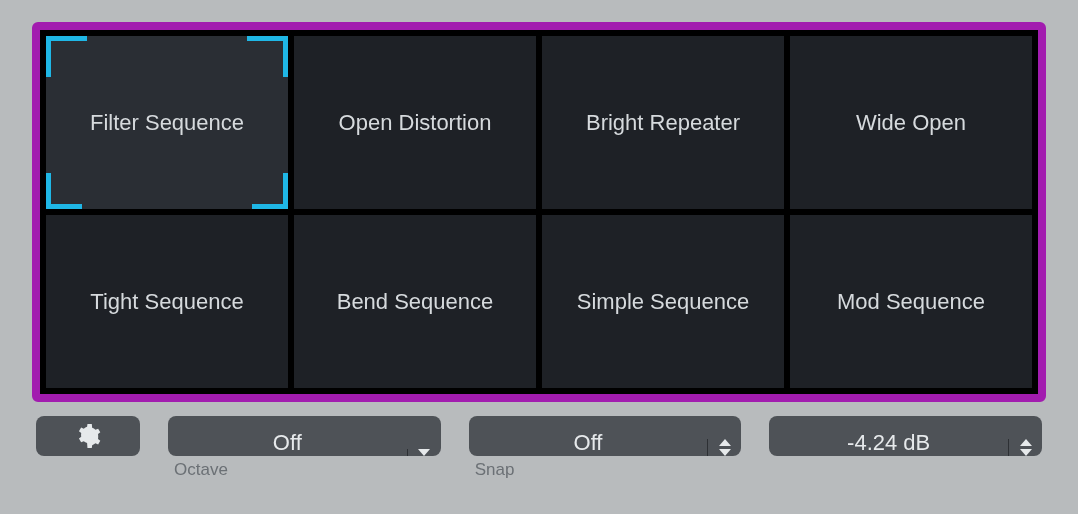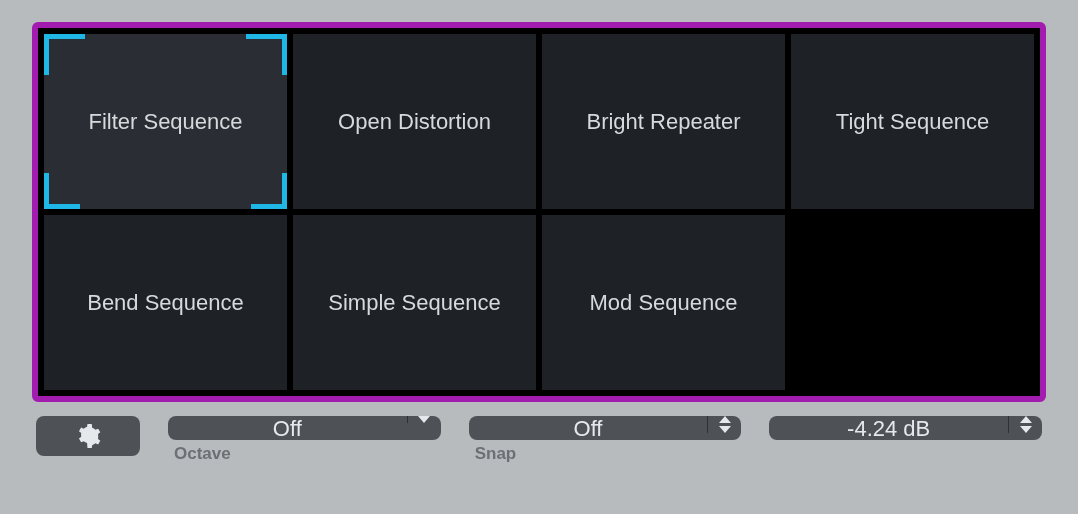--- a/index.html
+++ b/index.html
@@ -9,21 +9,21 @@
     width: 1078px;
     height: 514px;
     overflow: hidden;
     padding: 22px 32px 0 32px;
   }
   .panel {
     width: 100%;
   }
   .pad-grid {
     background: #000;
-    border: 6px solid #a21caf;
+    border: 8px solid #a21caf;
     border-radius: 6px;
     padding: 6px;
     display: grid;
     grid-template-columns: repeat(4, 1fr);
     grid-template-rows: repeat(2, 1fr);
     gap: 6px;
     width: 100%;
     height: 380px;
   }
   .pad {
@@ -79,23 +79,23 @@
   }
   .ctrl-group {
     display: flex;
     flex-direction: column;
     gap: 4px;
     flex: 1;
   }
   .ctrl-box {
     background: #4e5257;
     border-radius: 8px;
-    height: 24px;
-    display: flex;
-    align-items: flex-start;
+    height: 40px;
+    display: flex;
+    align-items: flex-end;
     overflow: hidden;
   }
   .ctrl-value {
     color: #e6e9eb;
     font-size: 22px;
     display: flex;
     align-items: center;
     justify-content: center;
     flex: 1;
     padding: 0 18px;
@@ -116,41 +116,44 @@
   .arrow-up, .arrow-down {
     width: 0; height: 0;
     border-left: 6px solid transparent;
     border-right: 6px solid transparent;
   }
   .arrow-up { border-bottom: 7px solid #e6e9eb; }
   .arrow-down { border-top: 7px solid #e6e9eb; }
   .ctrl-label {
     color: #6b7075;
     font-size: 17px;
-    font-weight: 700;
+    font-weight: 400;
     padding-left: 6px;
   }
   .gear-icon svg { display: block; }
 </style>
 </head>
 <body>
 
 <div class="panel">
 
   <div class="pad-grid">
     <div class="pad selected">
       <span class="corner-bl"></span>
         <span class="corner-br"></span>
       <span>Filter Sequence</span>
     </div>
     <div class="pad">
       <span>Open Distortion</span>
     </div>
     <div class="pad">
       <span>Bright Repeater</span>
+    </div>
+    <div class="pad">
+      <span>Wide Open</span>
     </div>
     <div class="pad">
       <span>Tight Sequence</span>
     </div>
     <div class="pad">
       <span>Bend Sequence</span>
     </div>
     <div class="pad">
       <span>Simple Sequence</span>
     </div>

